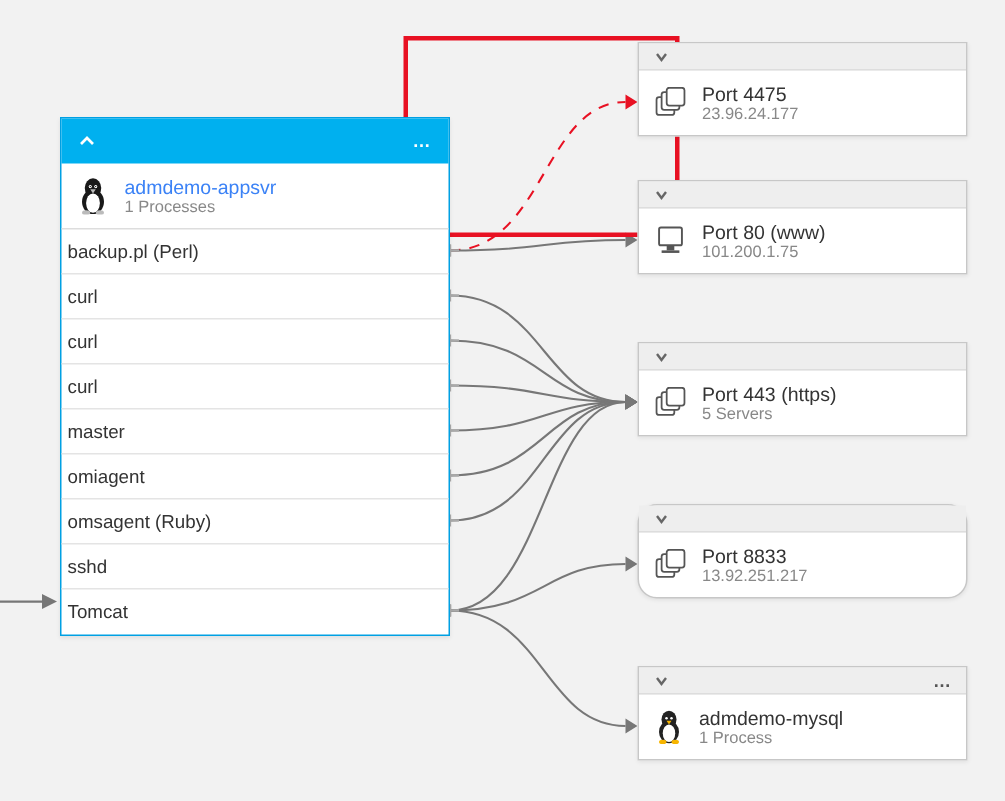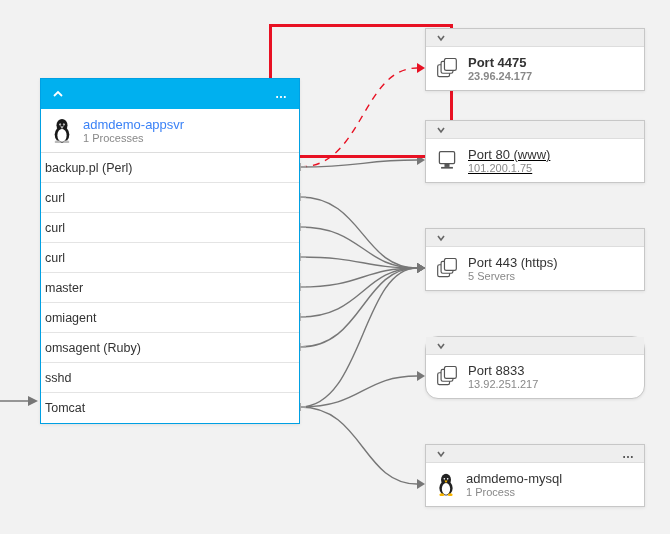--- a/index.html
+++ b/index.html
@@ -122,42 +122,42 @@
         <div class="proc">curl</div>
         <div class="proc">master</div>
         <div class="proc">omiagent</div>
         <div class="proc">omsagent (Ruby)</div>
         <div class="proc">sshd</div>
         <div class="proc">Tomcat</div>
       </div>
 </div>
 
 <div id="targets">
-      <div class="panel dst-panel" style="top: 28px; font-weight: bold;">
+      <div class="panel dst-panel" style="top: 28px;">
         <div class="dst-head">
     <span class="chev">
             <svg width="12" height="12" viewBox="0 0 12 12">
               <polyline points="3,4 6,8 9,4" fill="none" stroke="#666" stroke-width="1.6"></polyline>
             </svg>
           </span>
     <span></span>
   </div>
   <div class="dst-body">
     <svg class="stack-icon" viewBox="0 0 26 26">
 <rect x="2" y="8" width="14" height="14" rx="2" fill="none" stroke="#555" stroke-width="1.4"></rect>
 <rect x="6" y="4" width="14" height="14" rx="2" fill="#fff" stroke="#555" stroke-width="1.4"></rect>
 <rect x="10" y="0.6" width="14" height="14" rx="2" fill="#fff" stroke="#555" stroke-width="1.4"></rect>
 </svg>
     <div>
       <div class="dst-label">Port 4475</div>
       <div class="dst-sub">23.96.24.177</div>
     </div>
   </div>
       </div>
-      <div class="panel dst-panel" style="top: 120px; text-decoration: underline;">
+      <div class="panel dst-panel" style="top: 120px;">
         <div class="dst-head">
     <span class="chev">
             <svg width="12" height="12" viewBox="0 0 12 12">
               <polyline points="3,4 6,8 9,4" fill="none" stroke="#666" stroke-width="1.6"></polyline>
             </svg>
           </span>
     <span></span>
   </div>
   <div class="dst-body">
     <svg class="stack-icon" viewBox="0 0 26 26">

